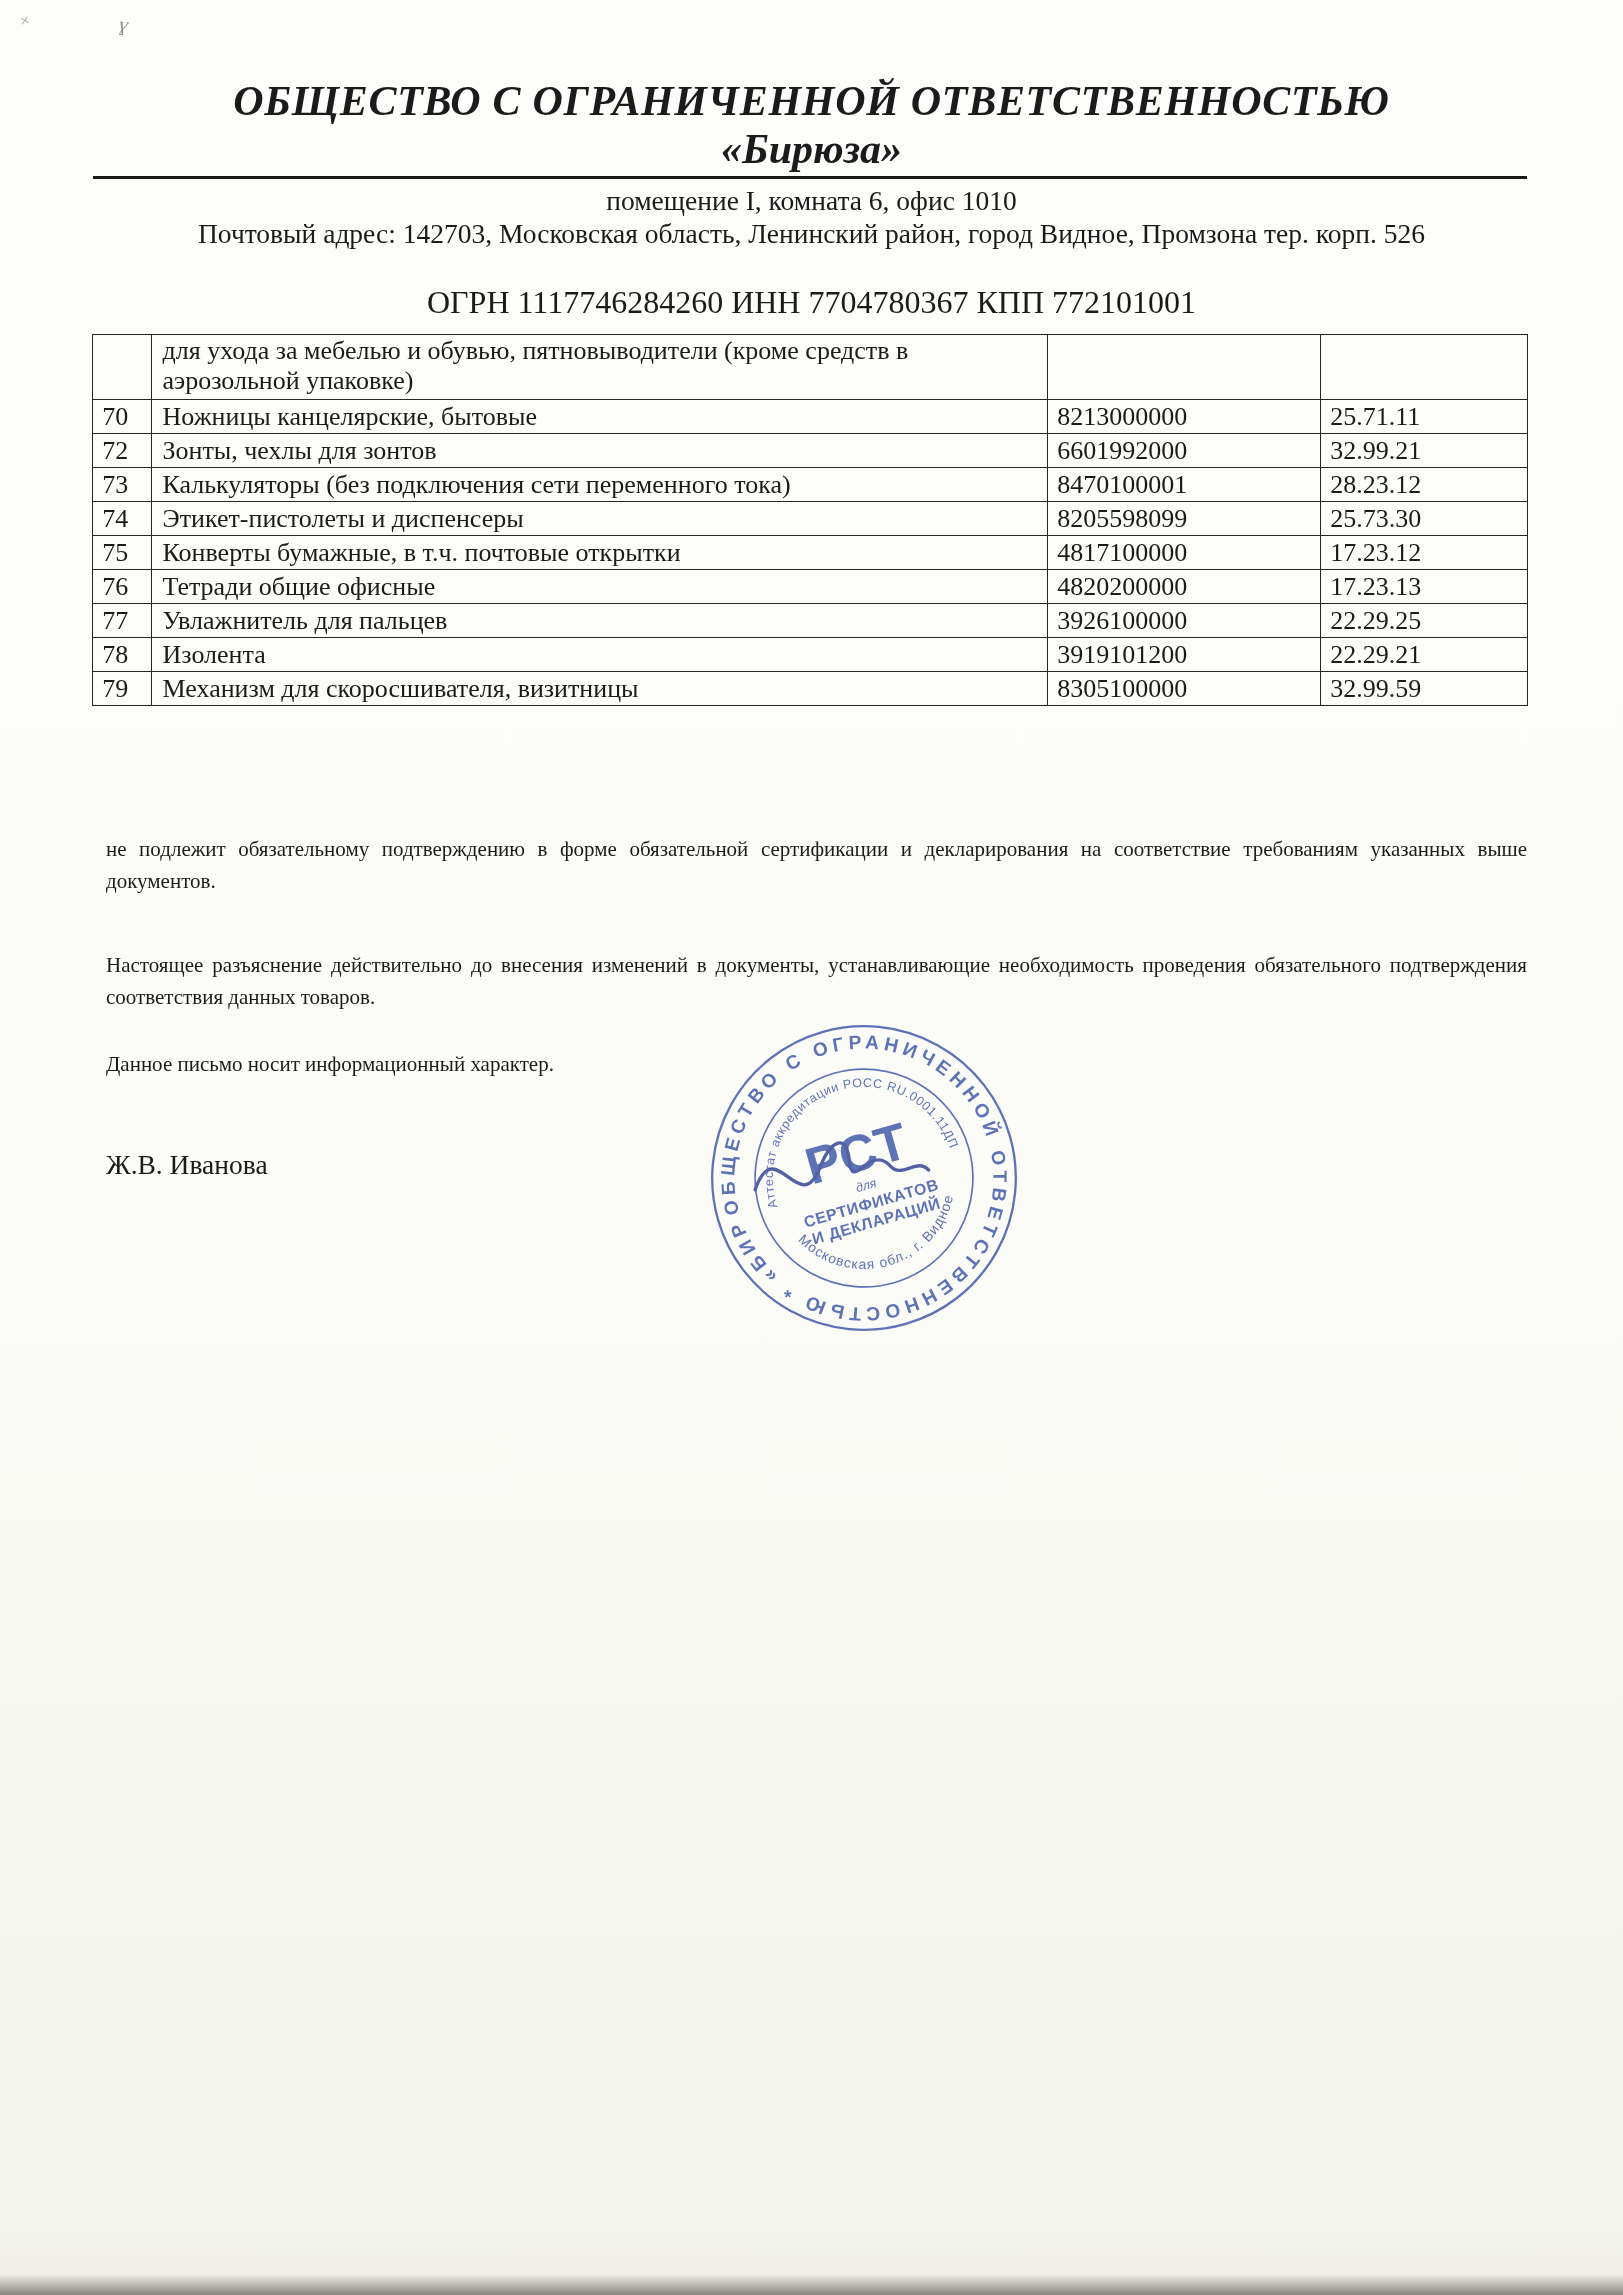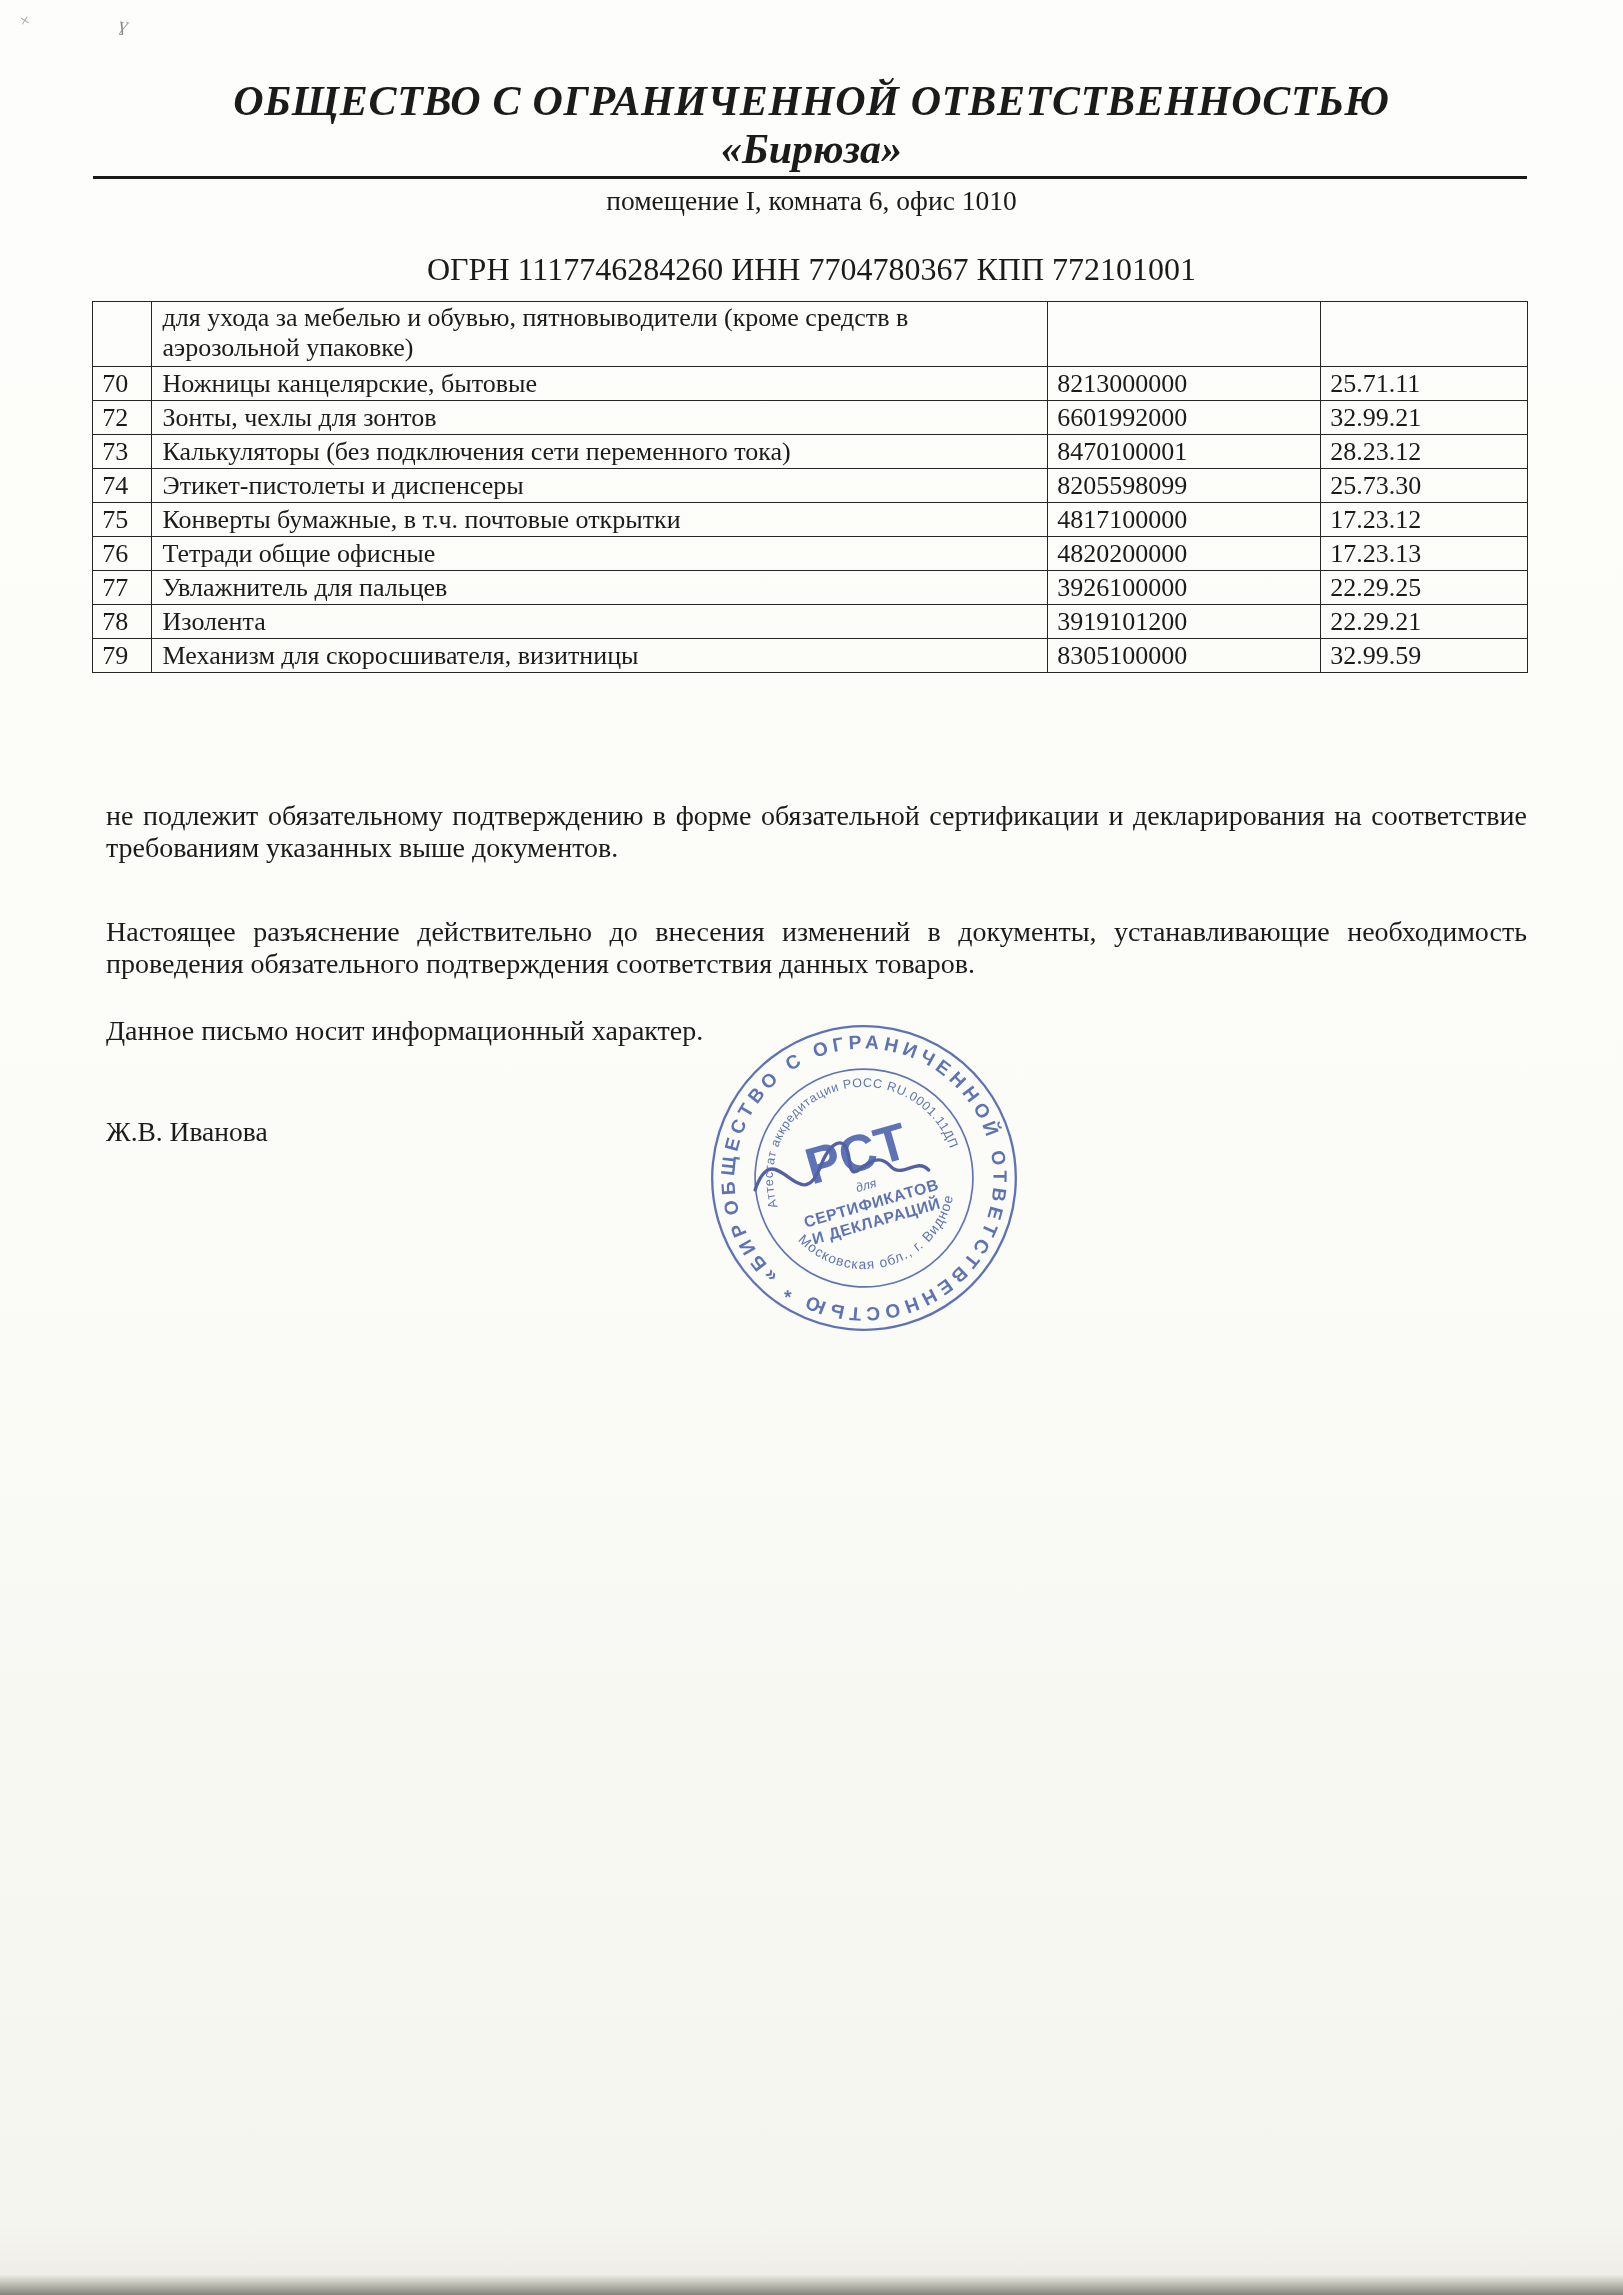--- a/index.html
+++ b/index.html
@@ -43,21 +43,21 @@
     line-height:30px;
     padding:0 9.2px;
     vertical-align:middle;
     overflow:hidden;
   }
   .doc-table td.c-desc{padding:0 26px 0 10.5px;}
   .doc-table tr.tall td{height:63px;vertical-align:top;padding-top:1.3px;}
   
   .body-paragraph{
     margin:0 96px 0 106px;
-    font-size:28px;
+    font-size:21px;
     line-height:32px;
     text-align:justify;
   }
   .p1{margin-top:127px;}
   .p2{margin-top:52px;}
   .p3{margin-top:35px;text-align:left;}
   
   .sig-row{
     display:flex;
     justify-content:space-between;
@@ -95,20 +95,21 @@
 
   <span class="artifact a1">×</span>
   <span class="artifact a2">ɣ</span>
 
   <header>
     <div class="title-line1">ОБЩЕСТВО С ОГРАНИЧЕННОЙ ОТВЕТСТВЕННОСТЬЮ</div>
     <div class="title-line2">«Бирюза»</div>
     <div class="head-rule"></div>
     <div class="addr-block">
       <div>помещение I, комната 6, офис 1010</div>
+      <div>Почтовый адрес: 142703, Московская область, Ленинский район, город Видное, Промзона тер. корп. 526</div>
     </div>
     <div class="reg-line">ОГРН 1117746284260 ИНН 7704780367 КПП 772101001</div>
   </header>
 
   <table class="doc-table">
     <colgroup>
       <col style="width:59px">
         <col style="width:896px">
         <col style="width:273px">
         <col style="width:207px">

